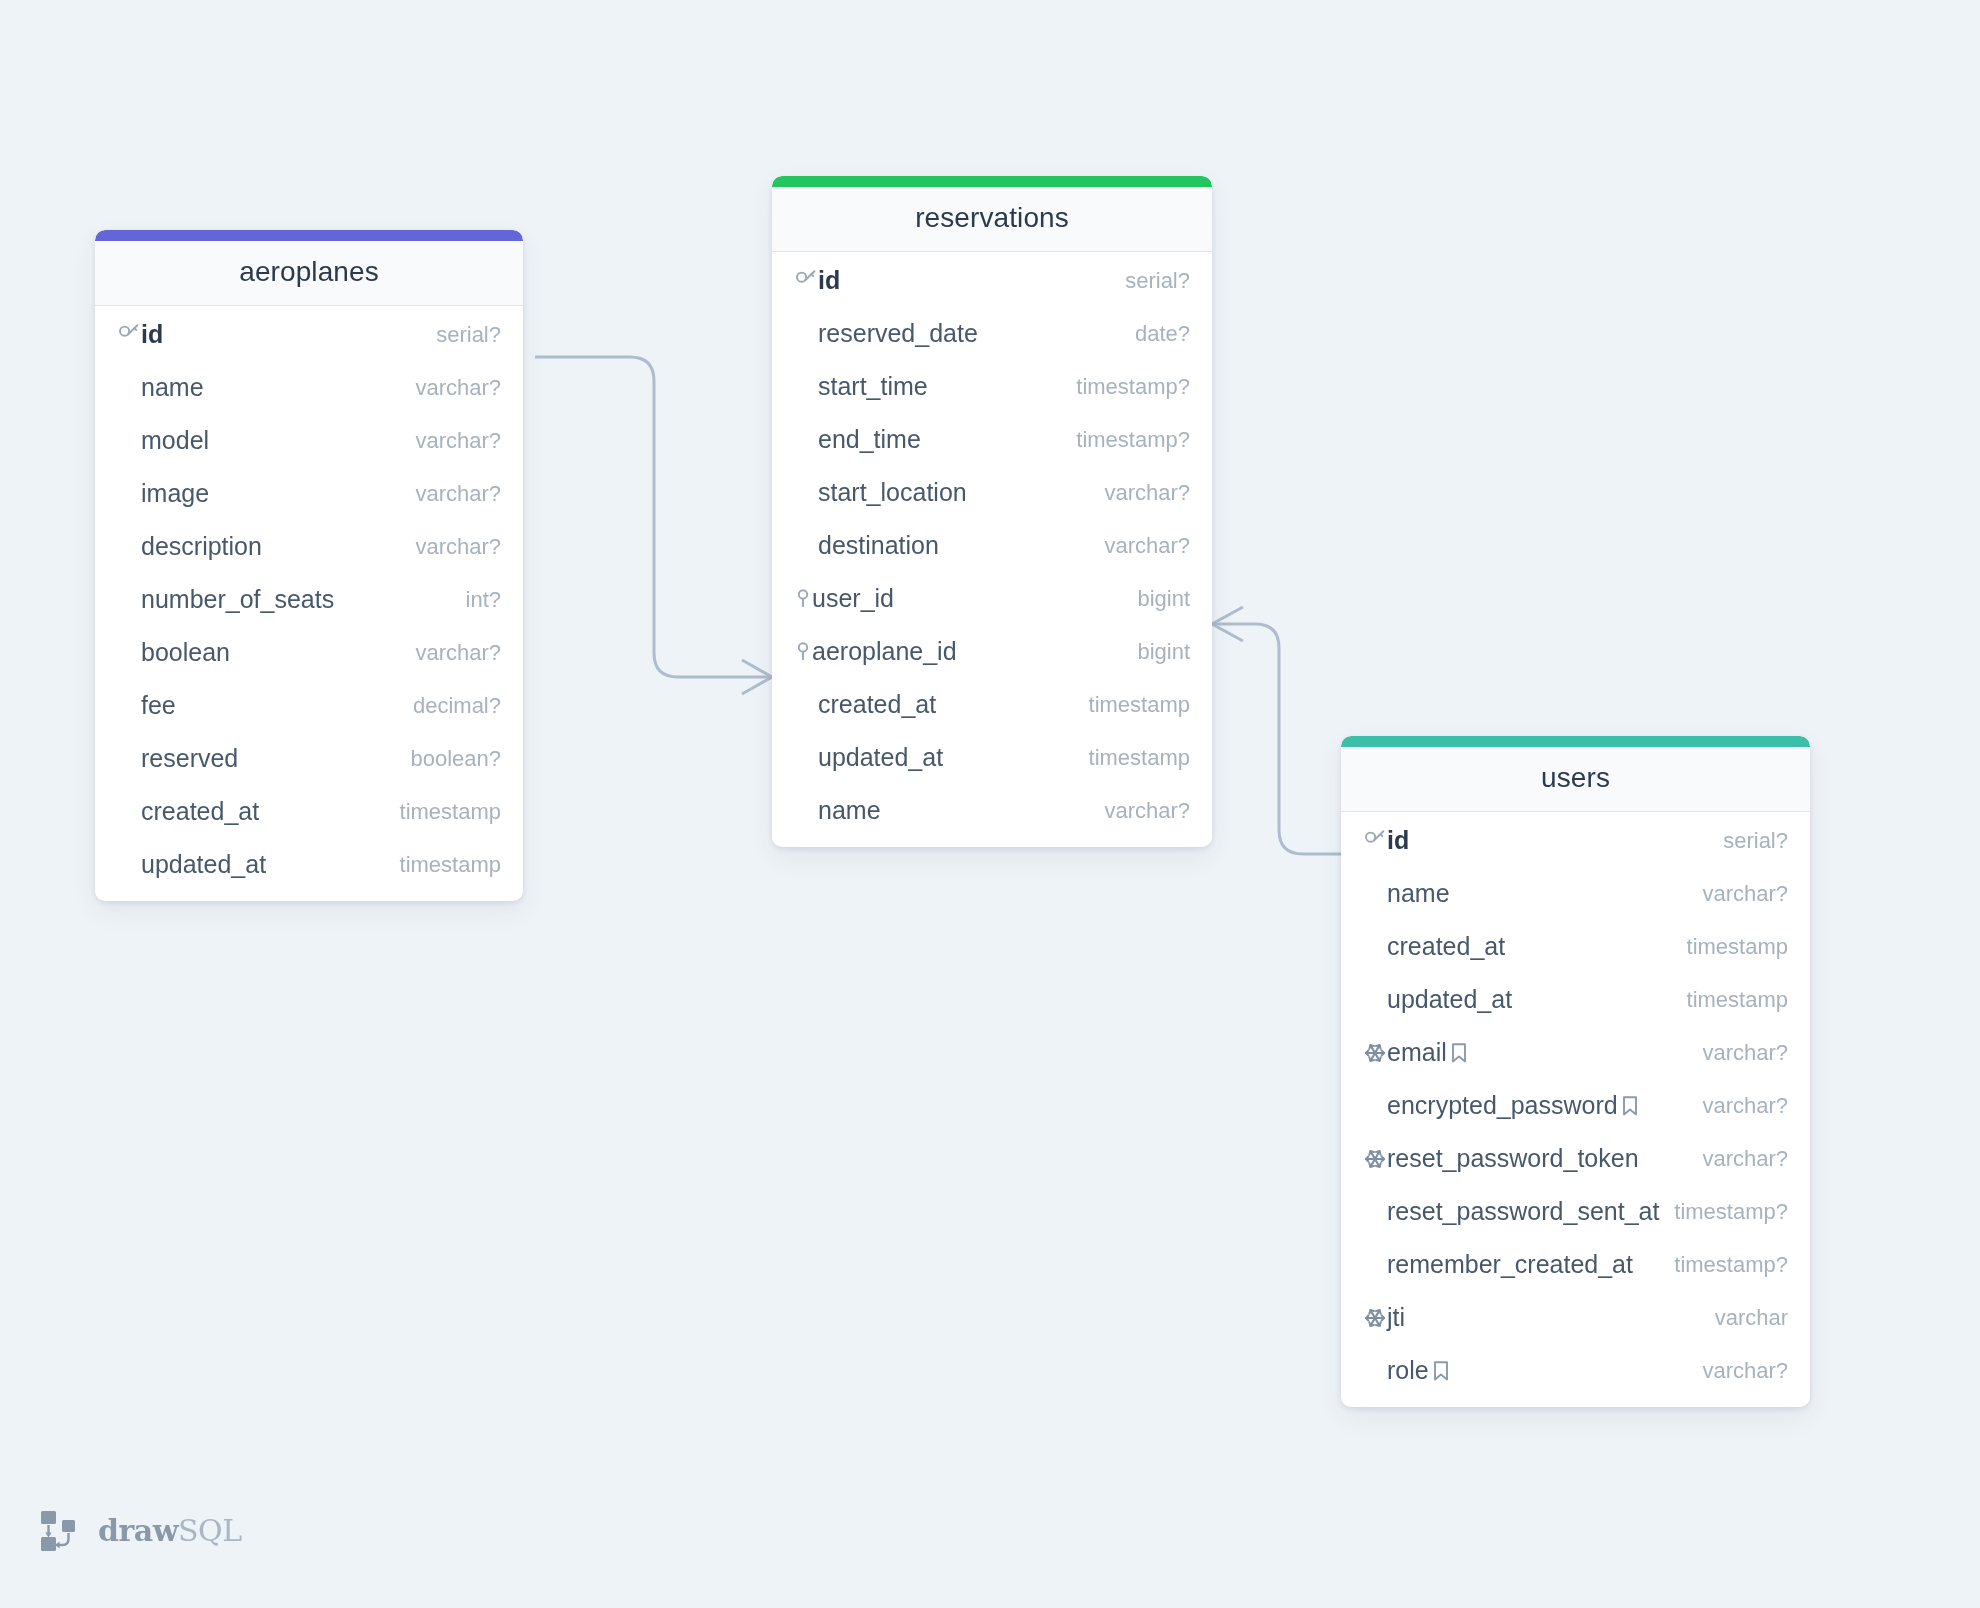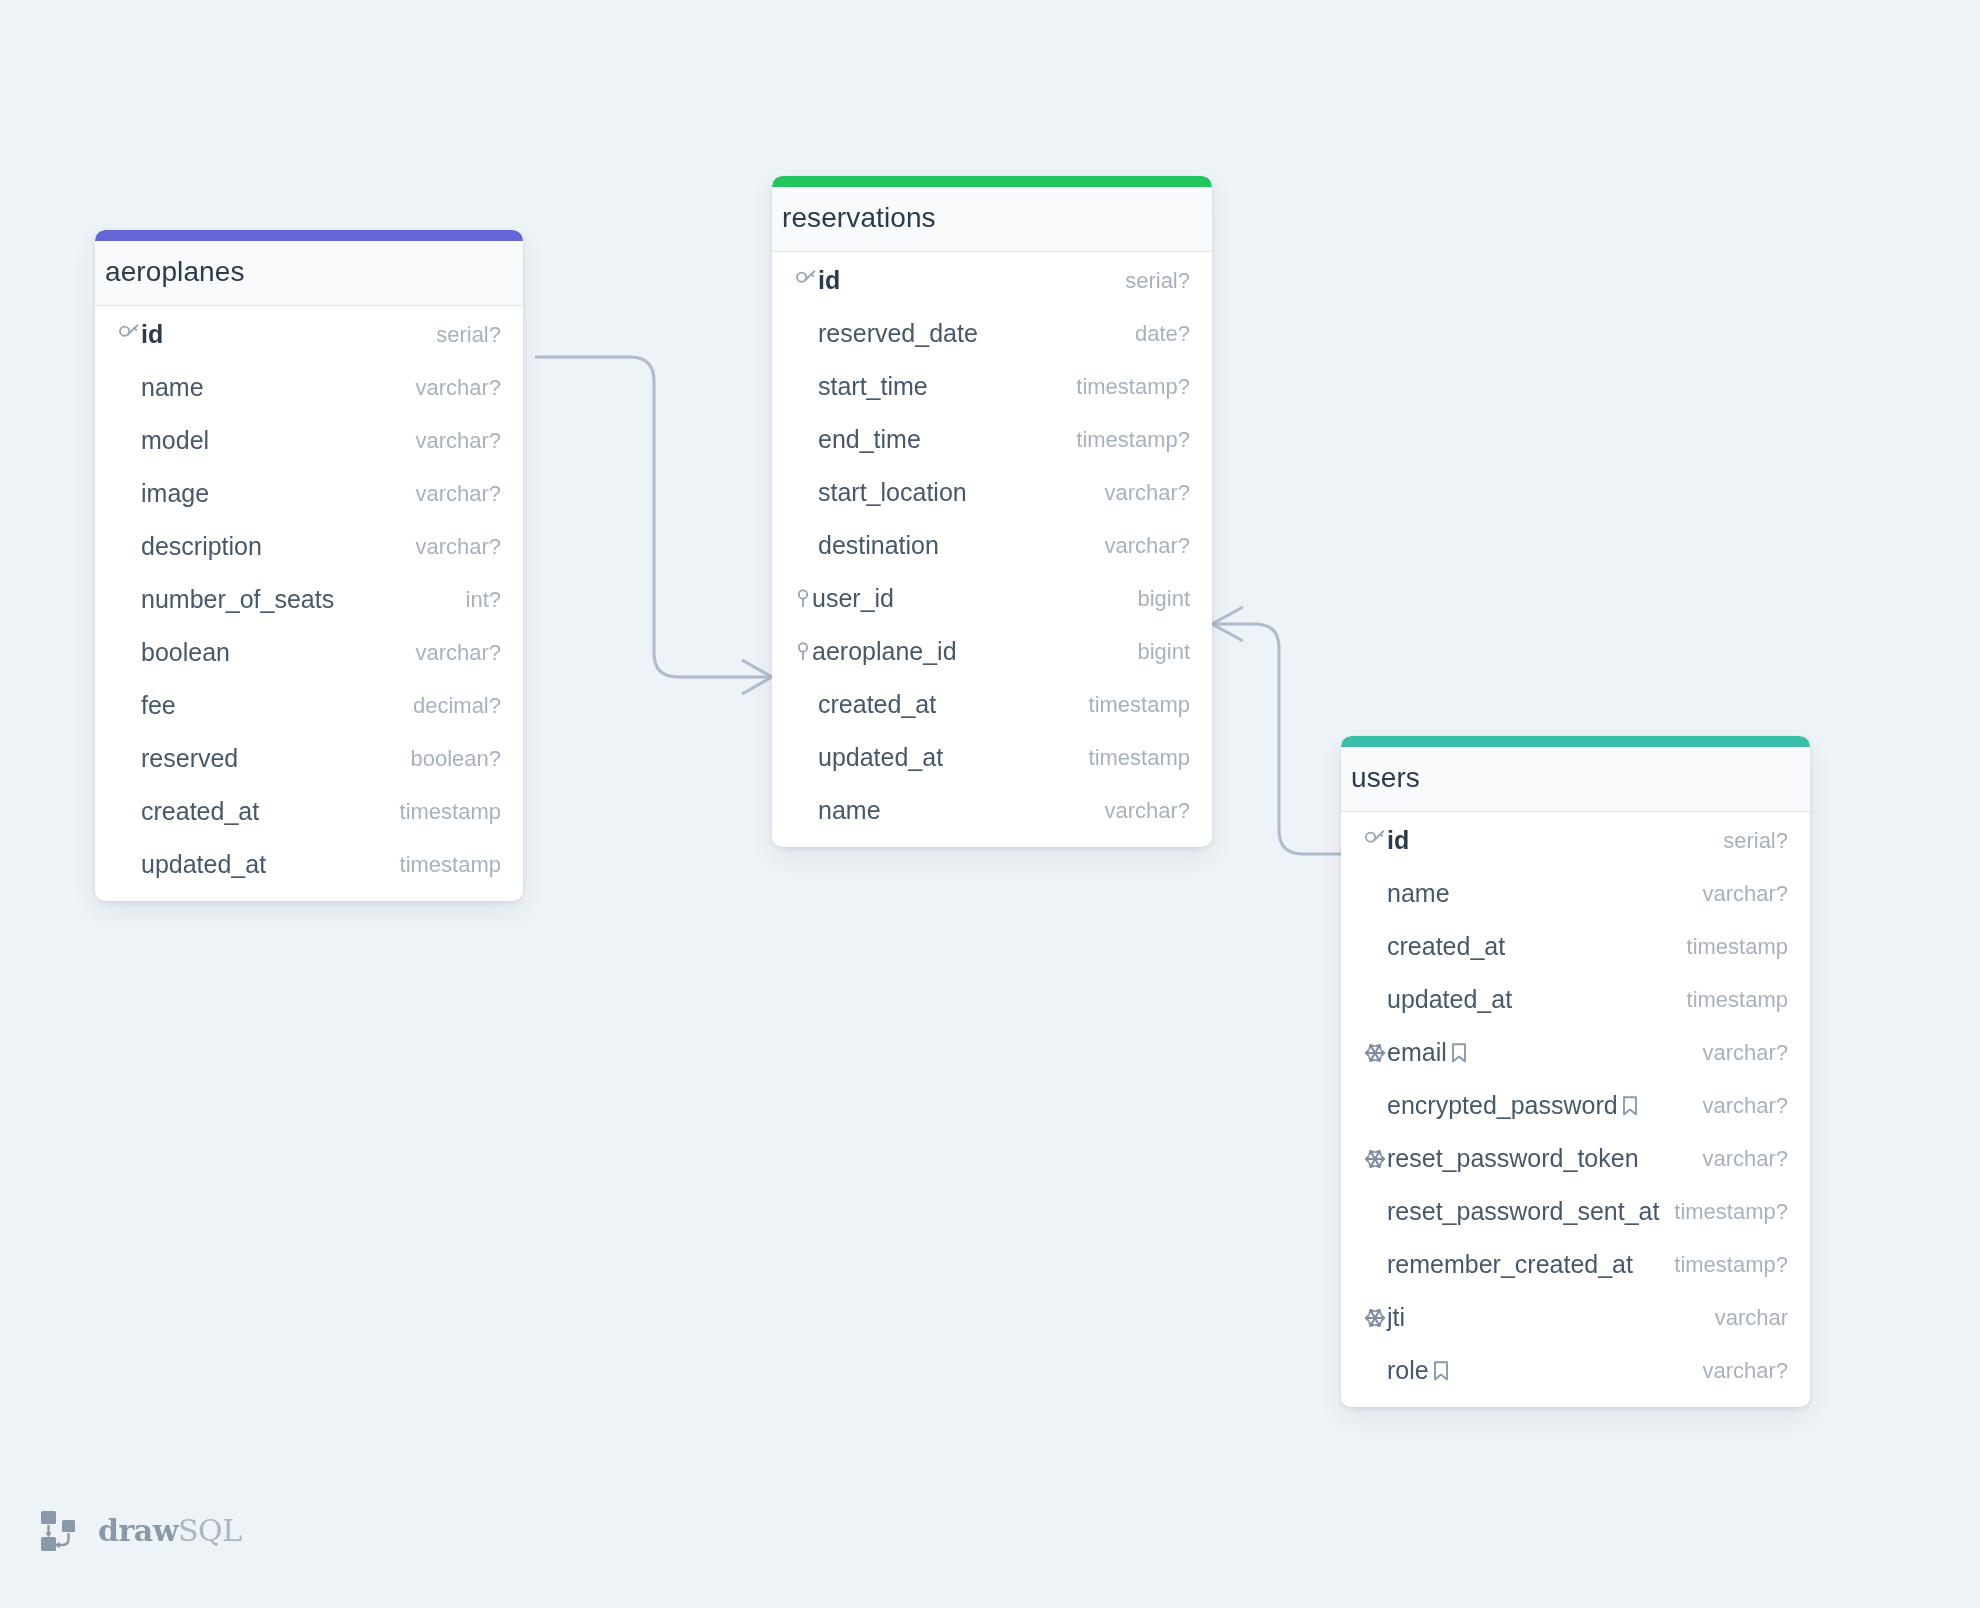--- a/index.html
+++ b/index.html
@@ -20,21 +20,21 @@
     position:absolute;
     background:#ffffff;
     border-radius:10px;
     box-shadow:0 2px 5px rgba(40,60,90,.10), 0 10px 26px rgba(40,60,90,.07);
     overflow:hidden;
   }
   .accent{height:11px;width:100%;border-radius:10px 10px 0 0;}
   .table-title{
     background:#f8fafc;
     border-bottom:1px solid #dde5ee;
-    text-align:left;
+    text-align:center;
     color:#2b3a4d;
     font-size:28px;
     padding:15px 10px 17px;
     letter-spacing:.1px;
   }
   .cols{padding:2px 0 10px;}
   .col-row{
     display:flex;align-items:center;
     padding:0 22px;
     height:53px;

